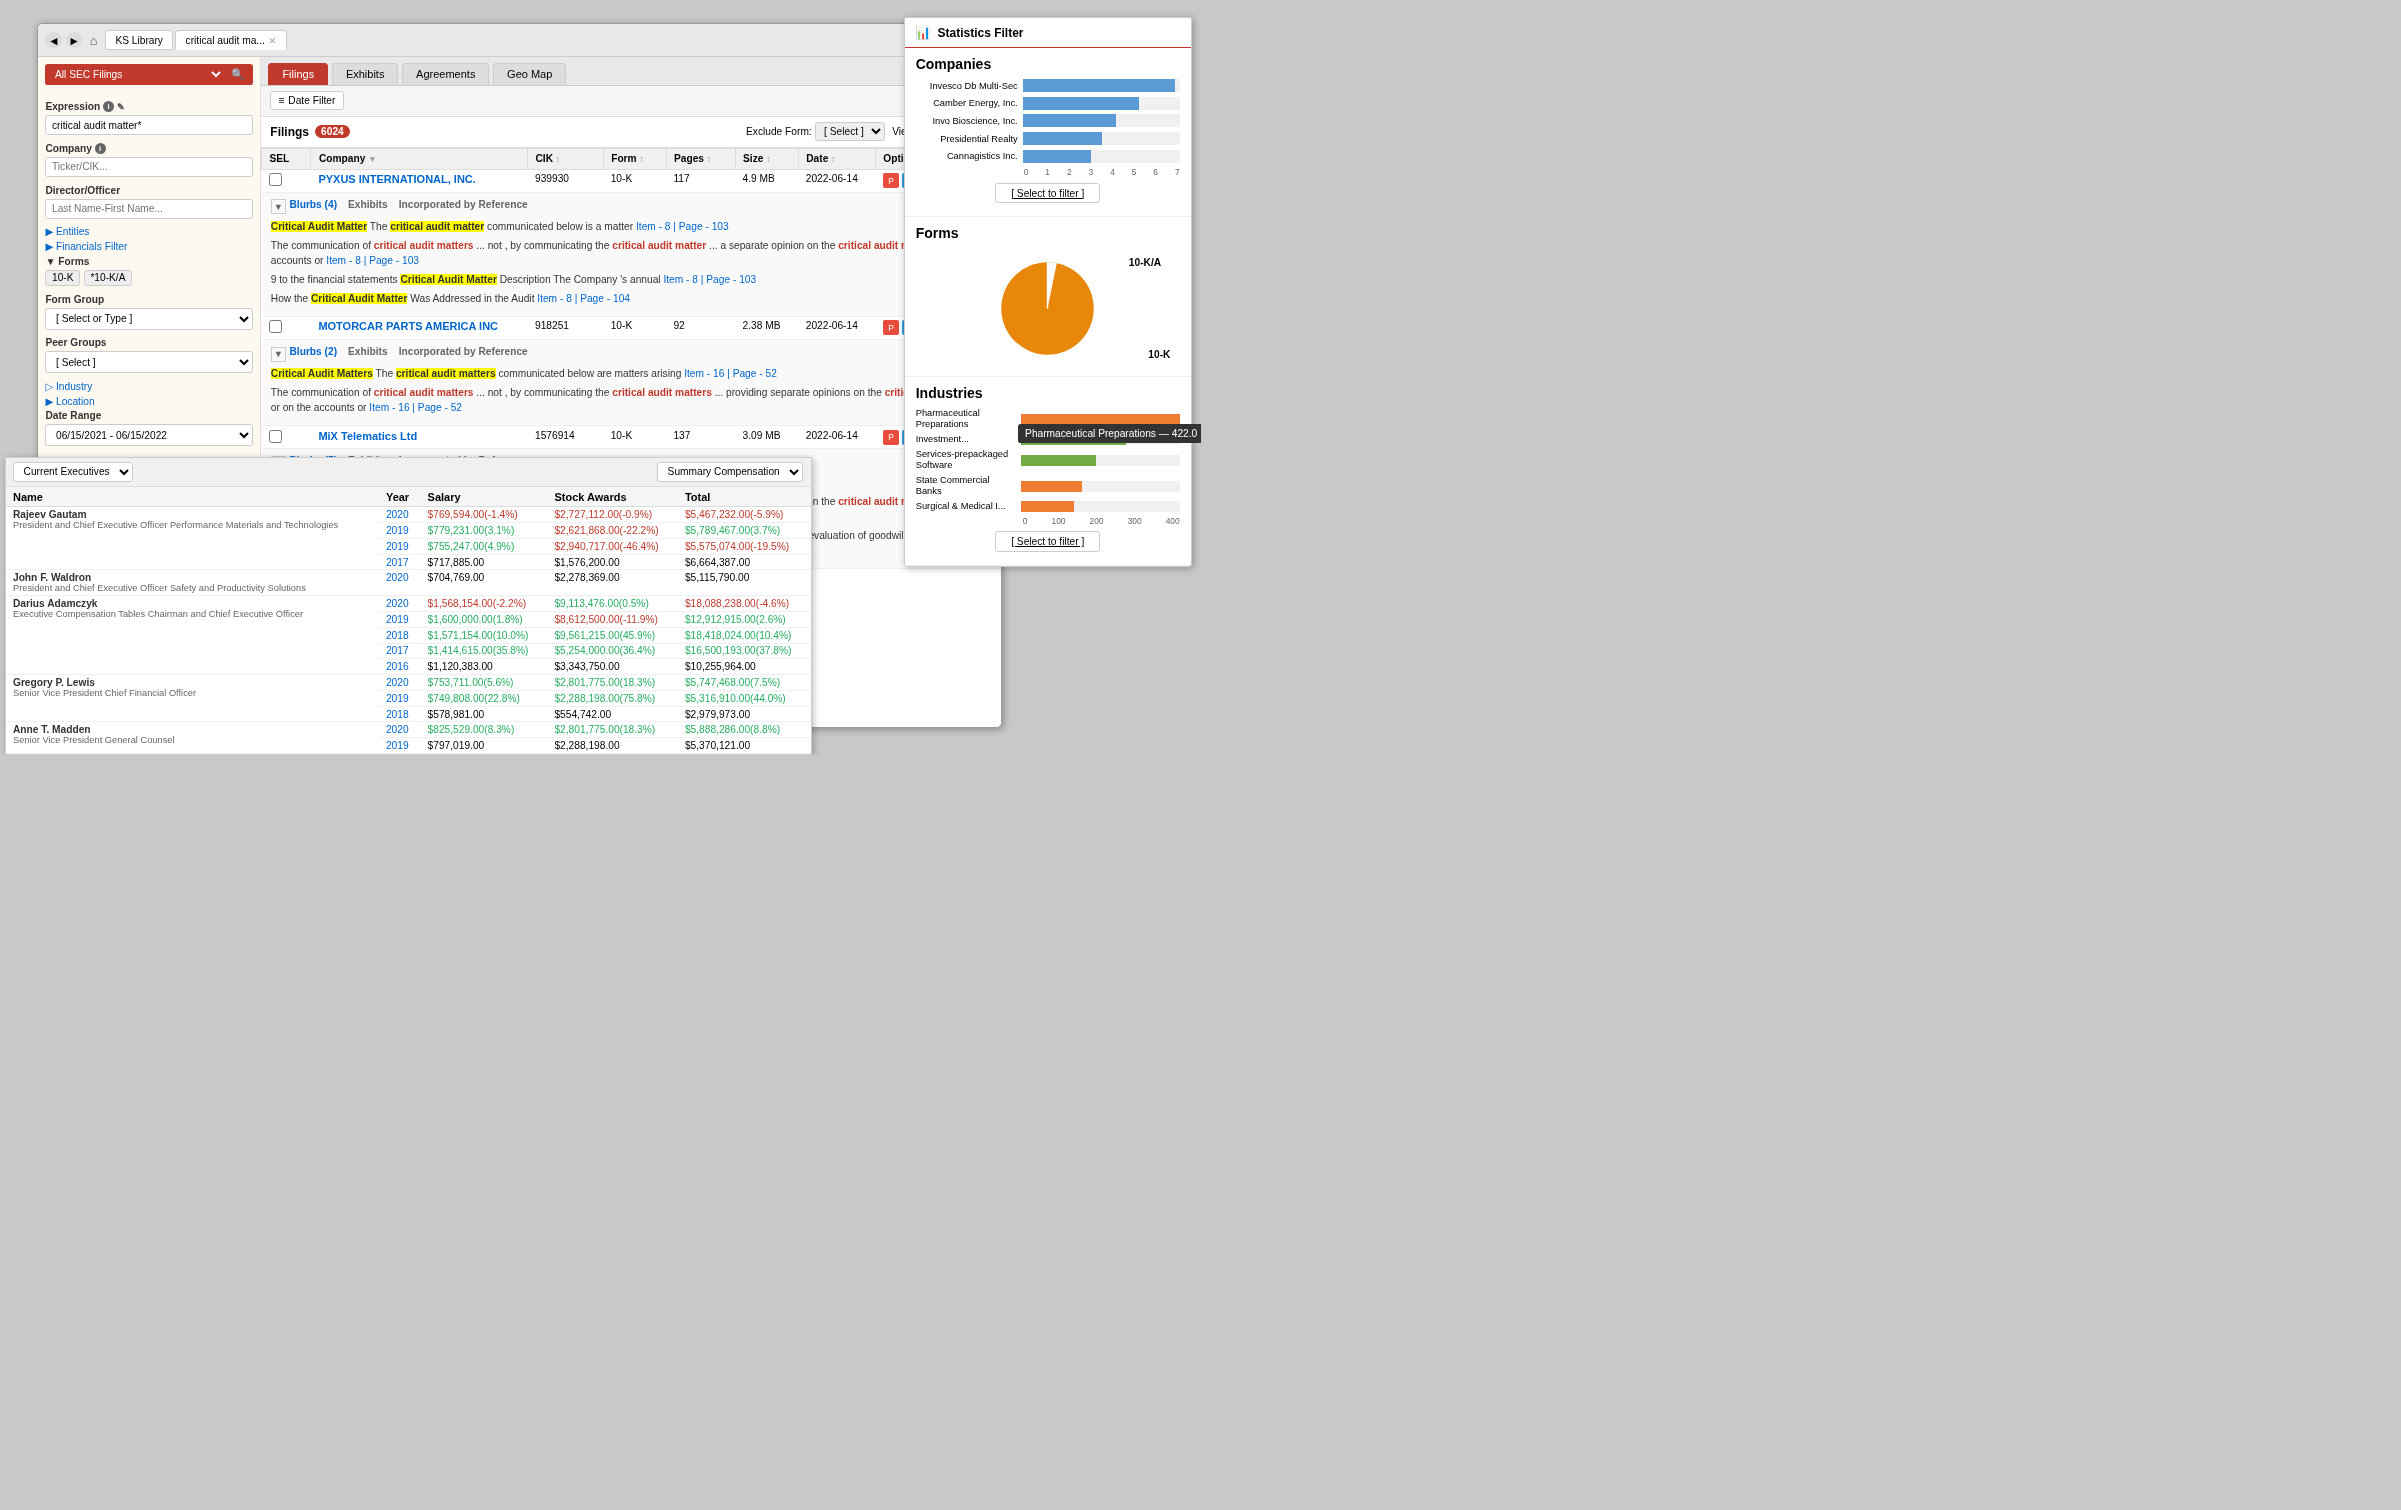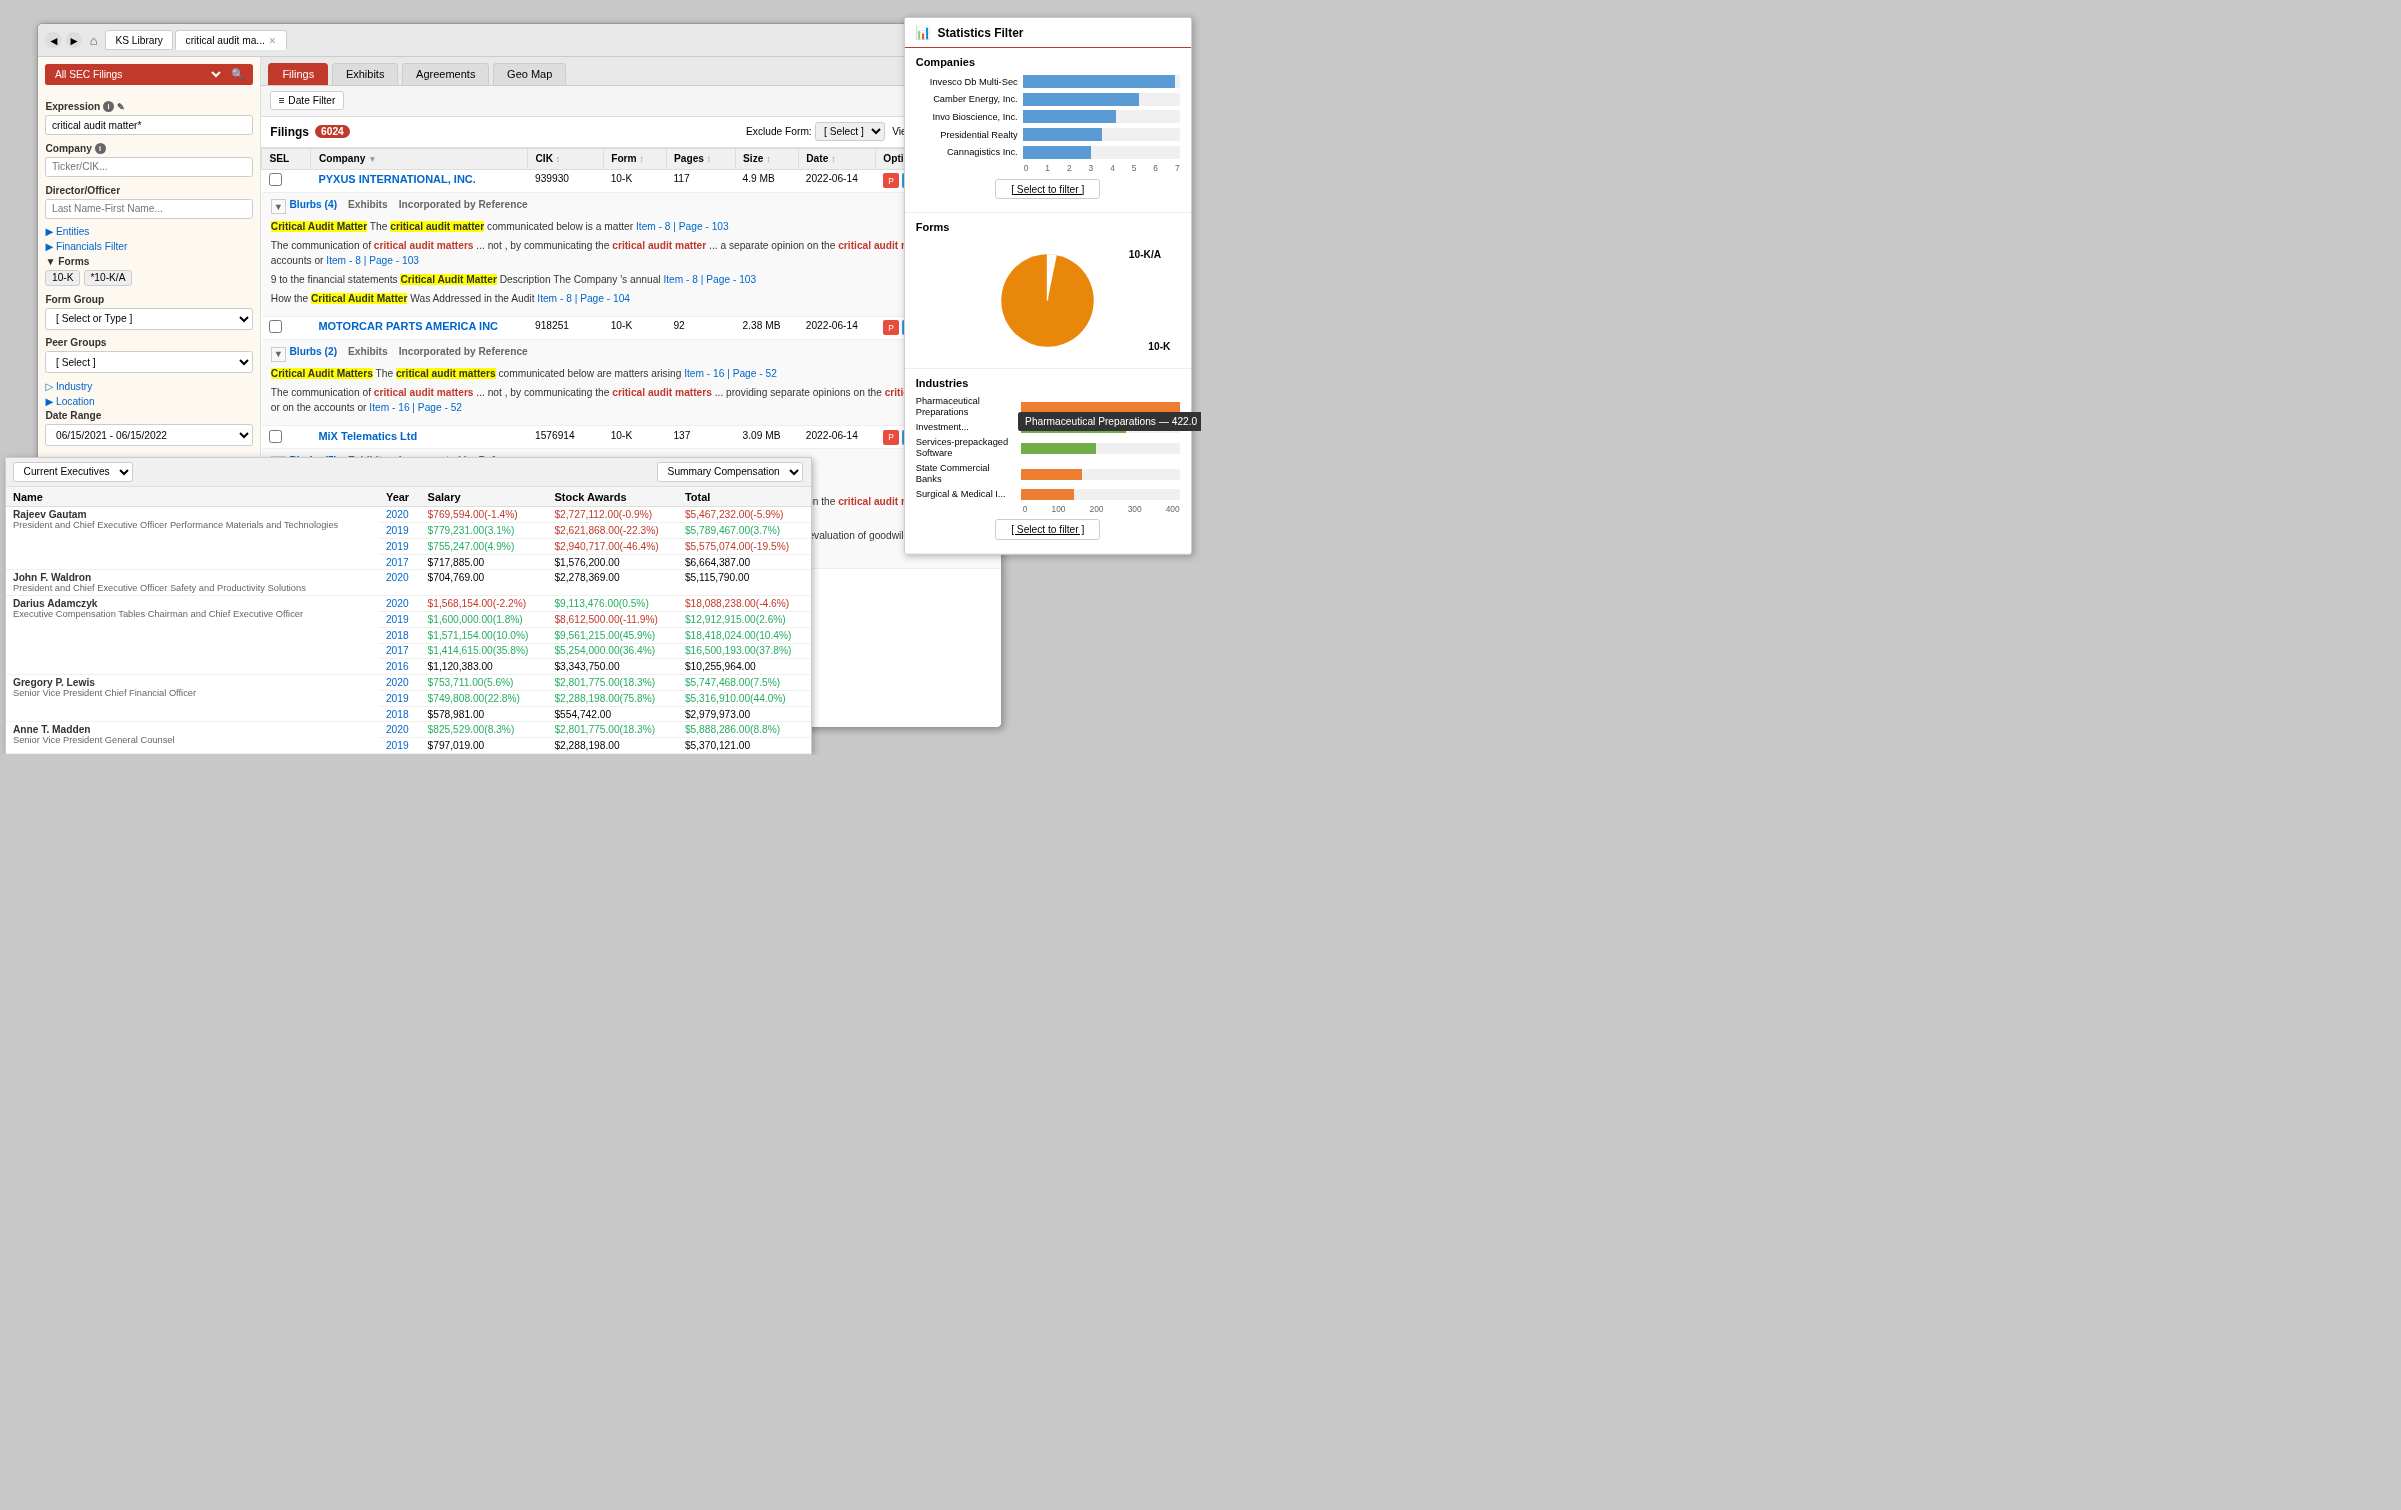--- a/index.html
+++ b/index.html
@@ -181,21 +181,21 @@
       padding: 7.4px 11px;
       border-bottom: 1.9px solid #c0392b;
       display: flex;
       align-items: center;
       gap: 5.6px;
       font-size: 12px;
       font-weight: bold;
     }
     .stats-icon { color: #0066cc; font-size: 13px; }
     .stats-section { padding: 7.4px 11px; border-bottom: 0.9px solid #eee; }
-    .stats-section-title { font-weight: bold; font-size: 11px; margin-bottom: 7.4px; }
+    .stats-section-title { font-weight: bold; font-size: 14px; margin-bottom: 7.4px; }
     
     .bar-chart { }
     .bar-row { display: flex; align-items: center; margin-bottom: 4.6px; gap: 5.6px; }
     .bar-label { width: 102px; font-size: 9.3px; text-align: right; }
     .bar-container { flex: 1; height: 13px; background: #f0f0f0; }
     .bar-fill { height: 100%; background: #5b9bd5; }
     .axis-row { display: flex; margin-left: 108px; justify-content: space-between; font-size: 8.4px; color: #666; }
     
     .select-filter-btn {
       display: block;
@@ -690,21 +690,21 @@
             <div class="exec-title">President and Chief Executive Officer Performance Materials and Technologies</div>
           </td>
           <td><a class="year-link">2020</a></td>
           <td><span class="neg-change">$769,594.00(-1.4%)</span></td>
           <td><span class="neg-change">$2,727,112.00(-0.9%)</span></td>
           <td><span class="neg-change">$5,467,232.00(-5.9%)</span></td>
         </tr>
         <tr>
           <td><a class="year-link">2019</a></td>
           <td><span class="pos-change">$779,231.00(3.1%)</span></td>
-          <td><span class="neg-change">$2,621,868.00(-22.3%)</span></td>
+          <td><span class="neg-change">$2,621,868.00(-22.2%)</span></td>
           <td><span class="pos-change">$5,789,467.00(3.7%)</span></td>
         </tr>
         <tr>
           <td><a class="year-link">2019</a></td>
           <td><span class="pos-change">$755,247.00(4.9%)</span></td>
           <td><span class="neg-change">$2,940,717.00(-46.4%)</span></td>
           <td><span class="neg-change">$5,575,074.00(-19.5%)</span></td>
         </tr>
         <tr>
           <td><a class="year-link">2017</a></td>

